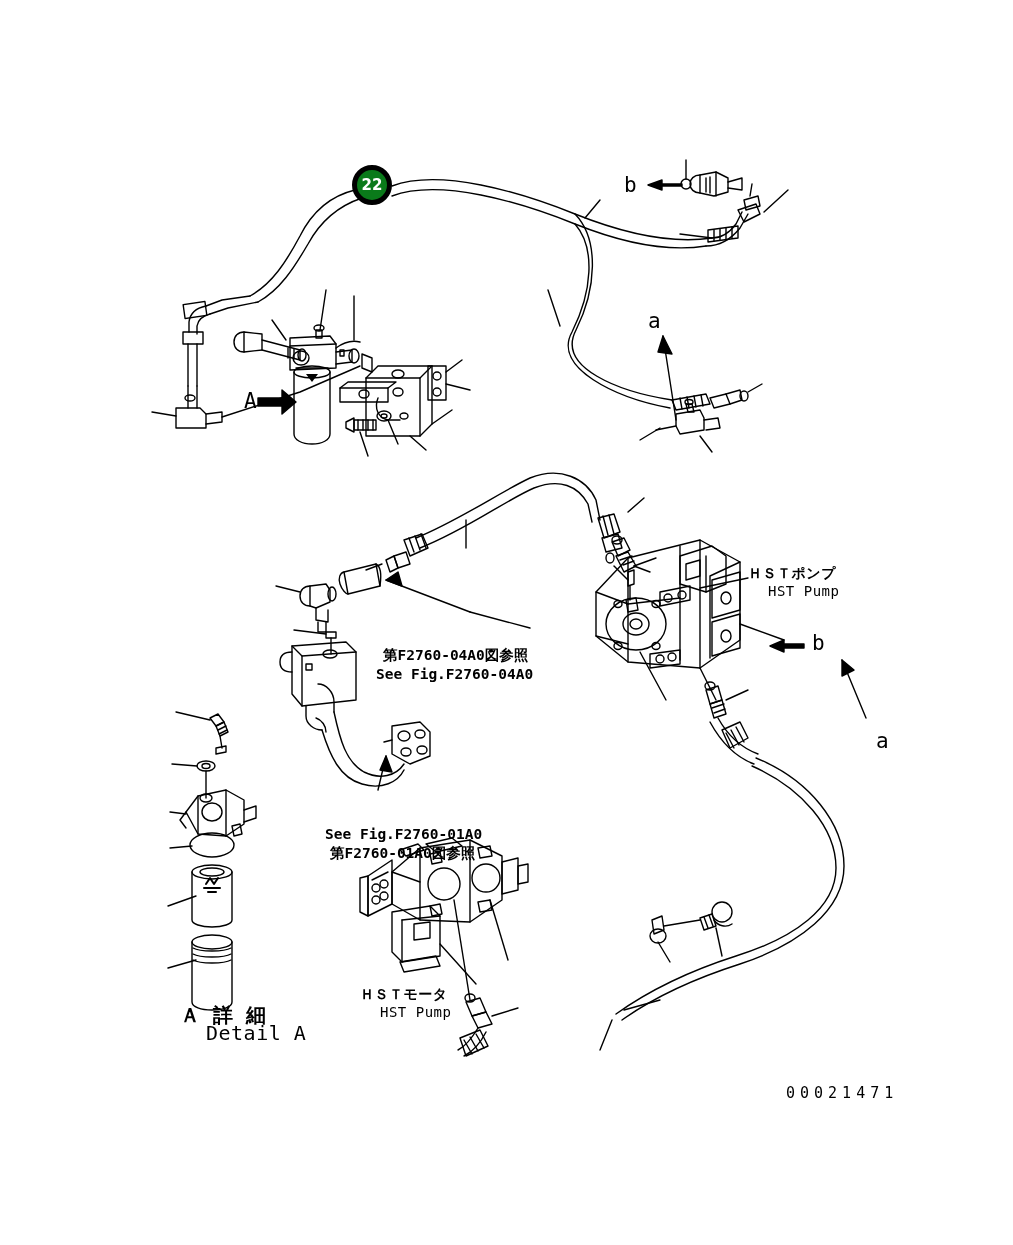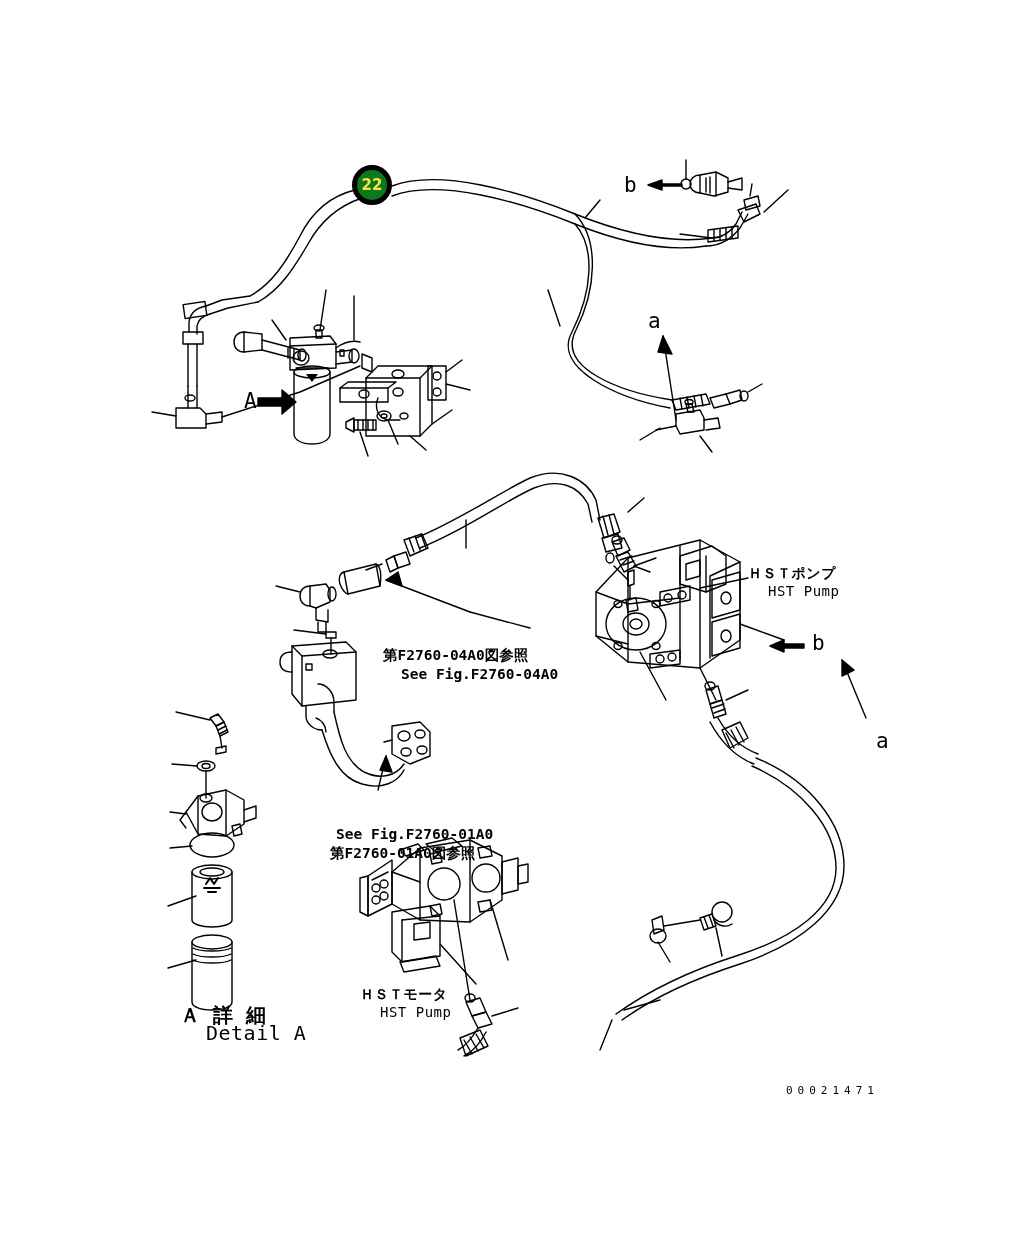--- a/index.html
+++ b/index.html
@@ -35,38 +35,38 @@
     line-height: 1.32;
   }
   .lbl-jp { font-size: 14px; letter-spacing: 0.5px; font-weight: bold; }
   .lbl-en { font-size: 14px; letter-spacing: 0.5px; padding-left: 20px; }
   .lbl-blockref { font-size: 14.5px; font-weight: 600; }
   .lbl-callout-letter {
     font-size: 21px;
     font-family: "DejaVu Sans Mono", monospace;
   }
   .lbl-drawno {
-    font-size: 11px;
+    font-size: 15px;
     letter-spacing: 5px;
   }
   .lbl-detail {
     font-size: 20px;
     text-align: center;
   }
   #callout-22 {
     position: absolute;
     left: 352px;
     top: 165px;
     width: 40px;
     height: 40px;
     border-radius: 50%;
     background: #0a7a1a;
     border: 5px solid #000000;
     box-sizing: border-box;
-    color: #fde047;
+    color: #ffffff;
     font-family: "DejaVu Sans", sans-serif;
     font-size: 15px;
     font-weight: 700;
     display: flex;
     align-items: center;
     justify-content: center;
     line-height: 1;
   }
 </style>
 </head>
@@ -538,20 +538,20 @@
   <div class="lbl lbl-jp" style="left:748px; top:564px;">ＨＳＴポンプ</div>
   <div class="lbl lbl-en" style="left:748px; top:582px;">HST Pump</div>
 
   <div class="lbl lbl-jp" style="left:360px; top:985px;">ＨＳＴモータ</div>
   <div class="lbl lbl-en" style="left:360px; top:1003px;">HST Pump</div>
 
   <div class="lbl lbl-jp lbl-detail" style="left:180px; top:1002px;">Ａ 詳 細</div>
   <div class="lbl lbl-en lbl-detail" style="left:186px; top:1020px;">Detail A</div>
 
   <div class="lbl lbl-blockref" style="left:383px; top:646px;">第F2760-04A0図参照</div>
-  <div class="lbl lbl-blockref" style="left:401px; top:665px;">See Fig.F2760-04A0</div>
+  <div class="lbl lbl-blockref" style="left:376px; top:665px;">See Fig.F2760-04A0</div>
 
   <div class="lbl lbl-blockref" style="left:330px; top:844px;">第F2760-01A0図参照</div>
-  <div class="lbl lbl-blockref" style="left:336px; top:825px;">See Fig.F2760-01A0</div>
+  <div class="lbl lbl-blockref" style="left:325px; top:825px;">See Fig.F2760-01A0</div>
 
   <div class="lbl lbl-drawno" style="left:786px; top:1084px;">00021471</div>
 
 </div>
 
 </body></html>

